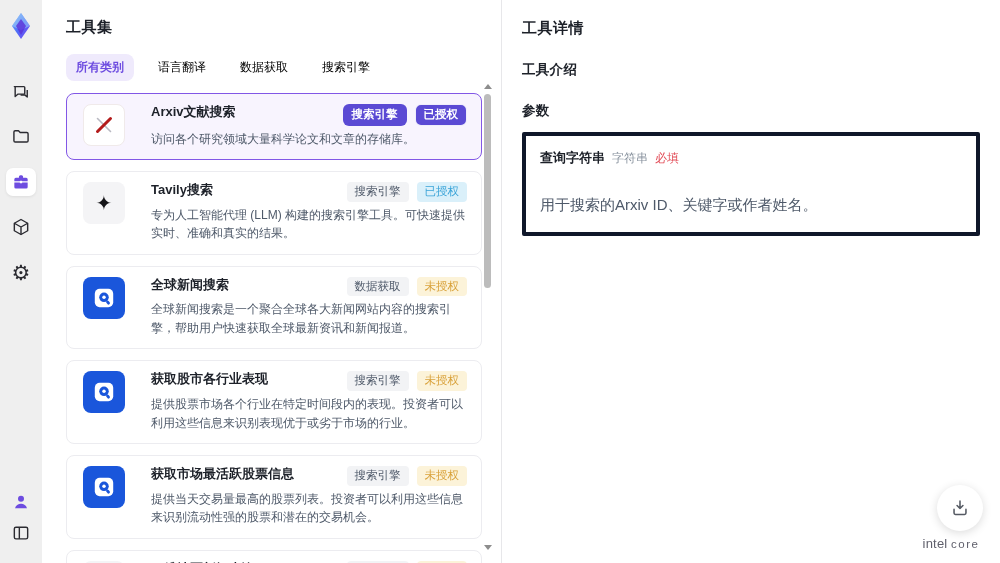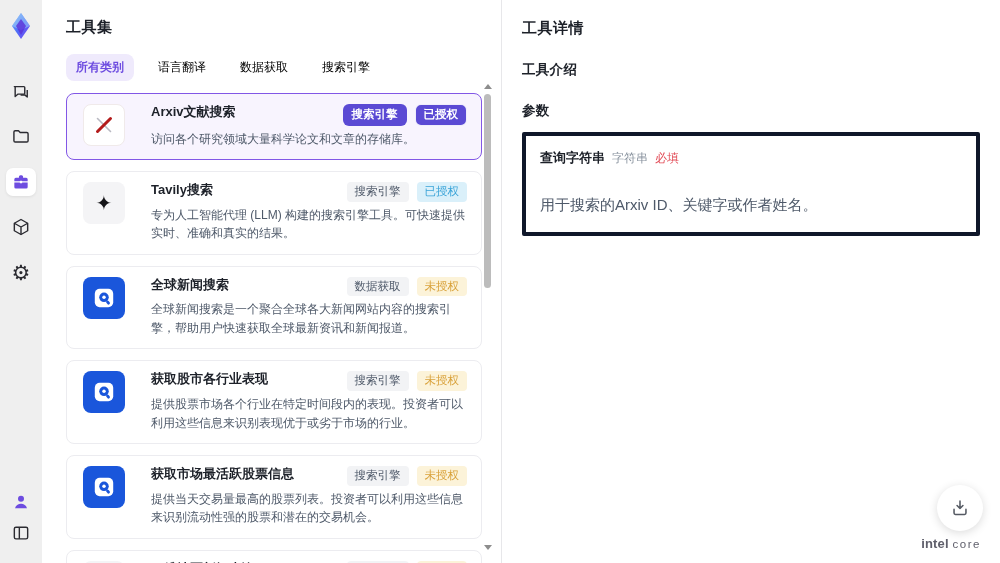--- a/index.html
+++ b/index.html
@@ -65,21 +65,21 @@
   .param-name{font-size:13px;font-weight:700;color:#1d2129;}
   .param-type{font-size:12px;color:#86909c;}
   .param-required{font-size:12px;color:#e24d58;}
   .param-desc{font-size:15px;color:#4e5969;margin-top:27px;line-height:1.5;}
 
   
   .download-fab{position:absolute;right:17px;bottom:32px;width:46px;height:46px;border-radius:50%;
                 background:#fff;box-shadow:0 2px 10px rgba(0,0,0,.14);display:flex;align-items:center;justify-content:center;cursor:pointer;}
   .intel-brand{position:absolute;right:12px;bottom:13px;width:74px;text-align:center;color:#5f5f6b;
                font-size:13px;line-height:1;}
-  .intel-brand .b1{font-weight:700;letter-spacing:.2px;}
+  .intel-brand .b1{font-weight:400;letter-spacing:.2px;}
   .intel-brand .b2{font-weight:400;letter-spacing:1.5px;font-size:11.5px;}
 </style>
 </head>
 <body>
 
 <div class="screen">
 
   <div class="rail">
     <div class="logo-box">
       <svg width="30" height="30" viewBox="0 0 30 30">

